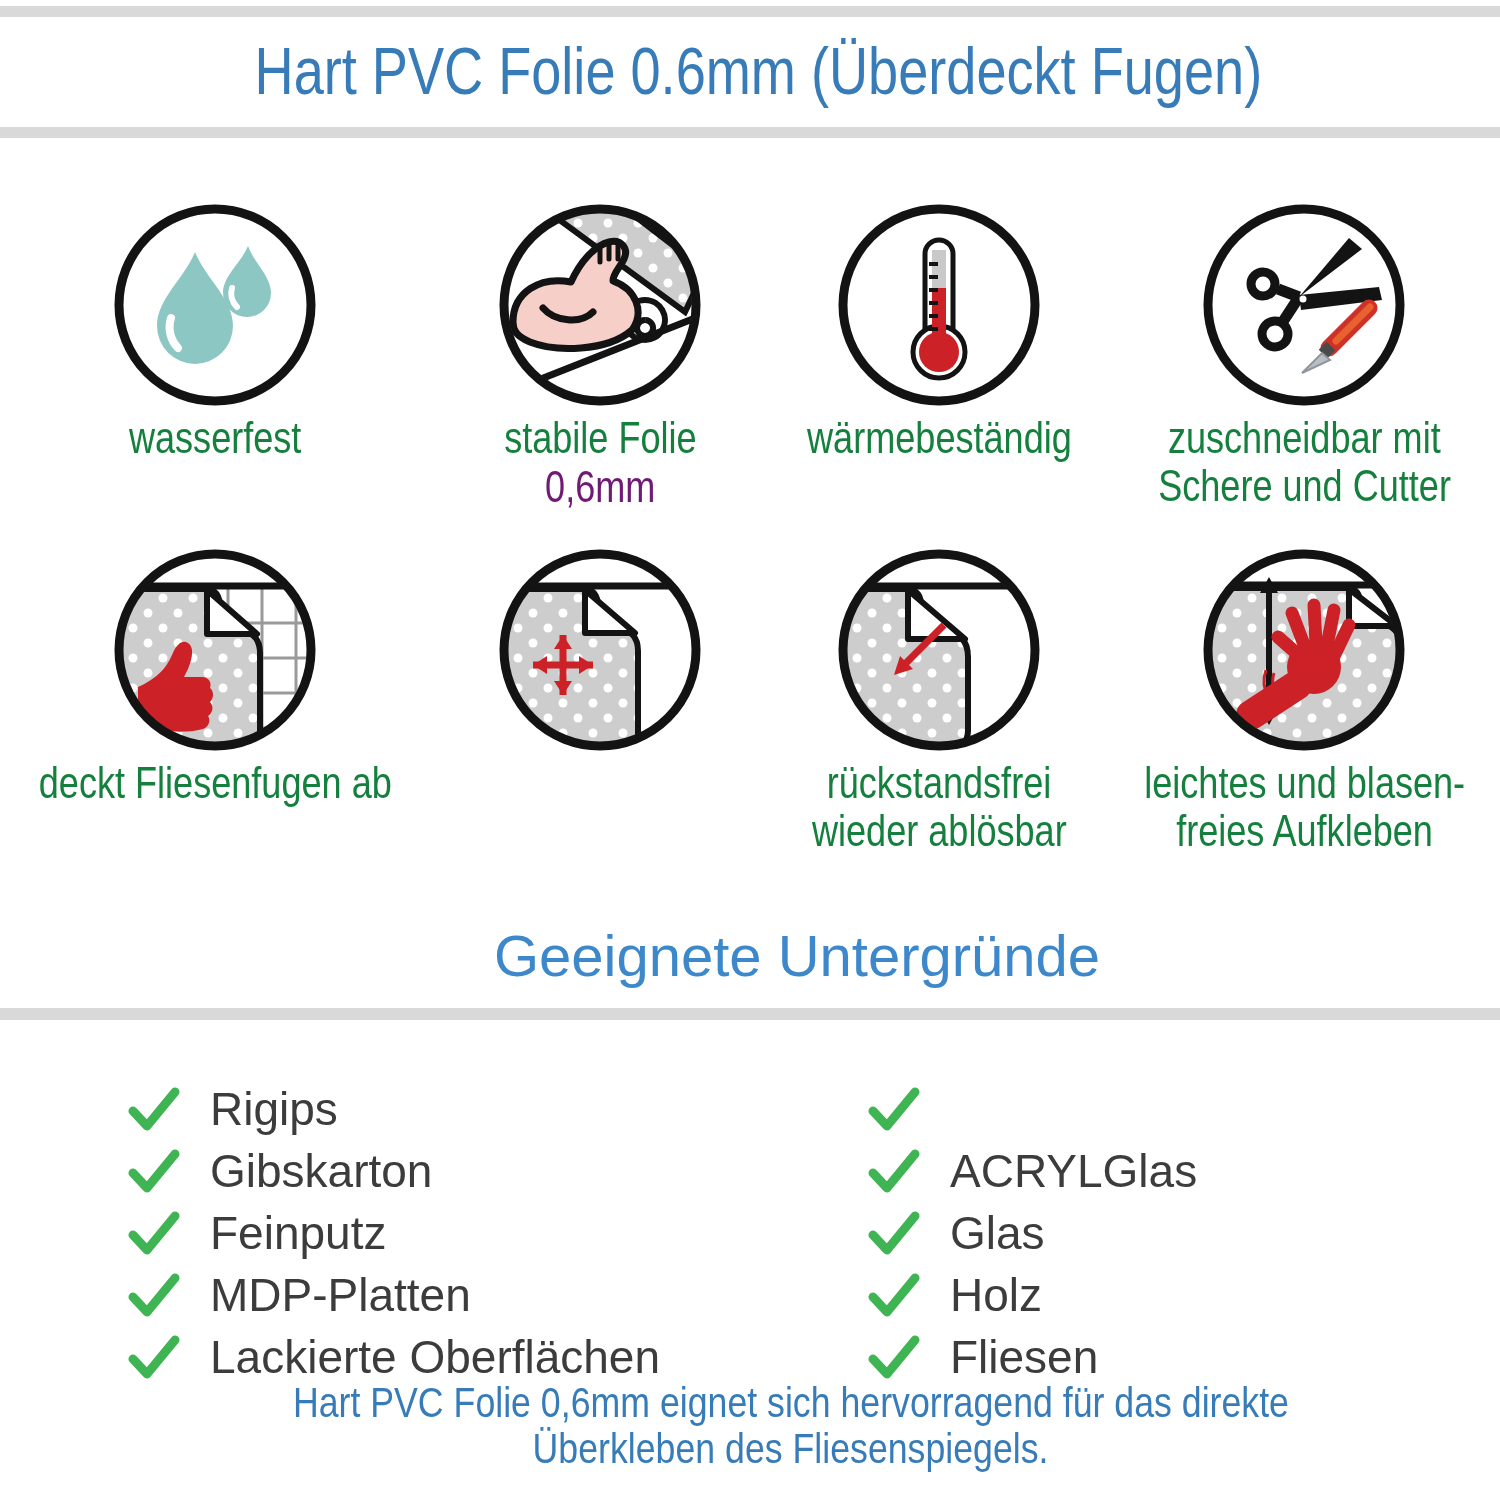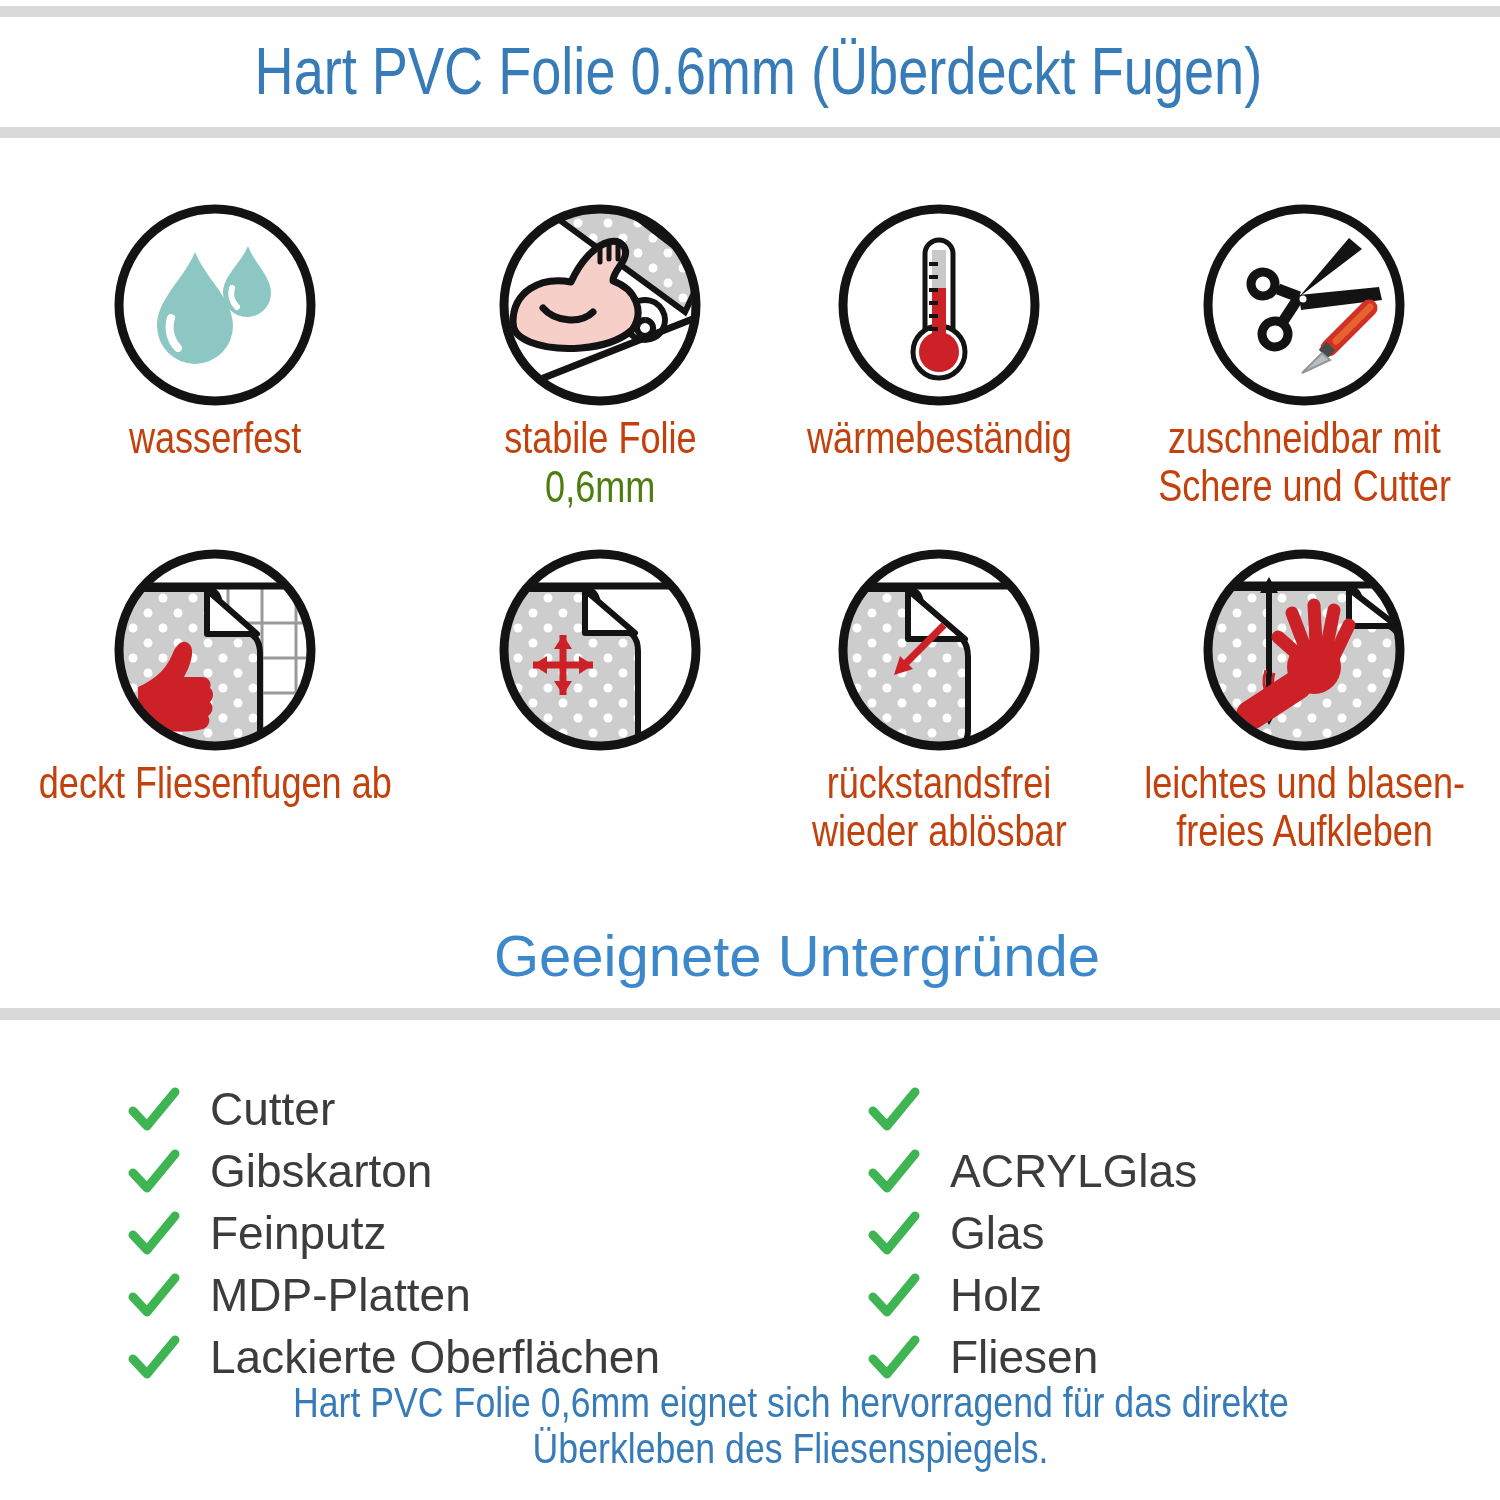--- a/index.html
+++ b/index.html
@@ -7,22 +7,22 @@
   .bar{position:absolute;left:0;width:1500px;height:11px;background:#d9d9d9;}
   #topbar{top:6px;}
   #bar1{top:127px;}
   #bar2{top:1008px;height:12px;}
   .cond{display:inline-block;transform:scaleX(0.82);transform-origin:50% 50%;white-space:nowrap;}
   .cond85{display:inline-block;transform:scaleX(0.85);transform-origin:50% 50%;white-space:nowrap;}
   #title{position:absolute;top:28px;left:8px;width:1500px;text-align:center;font-size:66px;line-height:86px;color:#377cb8;}
   #features{position:absolute;top:200px;left:0;width:1500px;display:grid;grid-template-columns:repeat(4,1fr);grid-auto-rows:345px;}
   .feature{text-align:center;}
   .feature svg{display:block;margin:0 auto;}
-  .flabel{margin-top:4px;font-size:44px;line-height:48px;color:#c2410c;}
-  .fsub{font-size:44px;line-height:50px;color:#4d7c0f;}
+  .flabel{margin-top:4px;font-size:44px;line-height:48px;color:#15803d;}
+  .fsub{font-size:44px;line-height:50px;color:#701a75;}
   #subheading{position:absolute;top:922px;left:0;width:1500px;text-align:center;font-size:58px;color:#3d88cb;padding-left:47px;}
   #checklist{position:absolute;top:1078px;left:0;width:1500px;}
   .col{position:absolute;top:0;}
   #col-left{left:128px;}
   #col-right{left:868px;}
   ul.checks{list-style:none;margin:0;padding:0;}
   ul.checks li{height:62px;display:flex;align-items:center;gap:30px;font-size:46px;color:#3c3c3c;}
   ul.checks svg{flex:0 0 auto;}
   #footer{position:absolute;top:1380px;left:0;width:1500px;text-align:center;font-size:42px;line-height:46px;color:#377cb8;padding-left:41px;}
 </style>
@@ -252,21 +252,21 @@
 
 <div class="bar" id="bar2"></div>
 
 <div id="checklist">
   <div class="col" id="col-left">
     <ul class="checks">
       <li>
           <svg width="52" height="46" viewBox="0 0 52 46">
             <path d="M5 25 L19 40 L47 6" stroke="#3fb453" stroke-width="9" fill="none" stroke-linecap="round" stroke-linejoin="round"></path>
           </svg>
-          <span>Cutter</span>
+          <span>Rigips</span>
         </li>
       <li>
           <svg width="52" height="46" viewBox="0 0 52 46">
             <path d="M5 25 L19 40 L47 6" stroke="#3fb453" stroke-width="9" fill="none" stroke-linecap="round" stroke-linejoin="round"></path>
           </svg>
           <span>Gibskarton</span>
         </li>
       <li>
           <svg width="52" height="46" viewBox="0 0 52 46">
             <path d="M5 25 L19 40 L47 6" stroke="#3fb453" stroke-width="9" fill="none" stroke-linecap="round" stroke-linejoin="round"></path>

